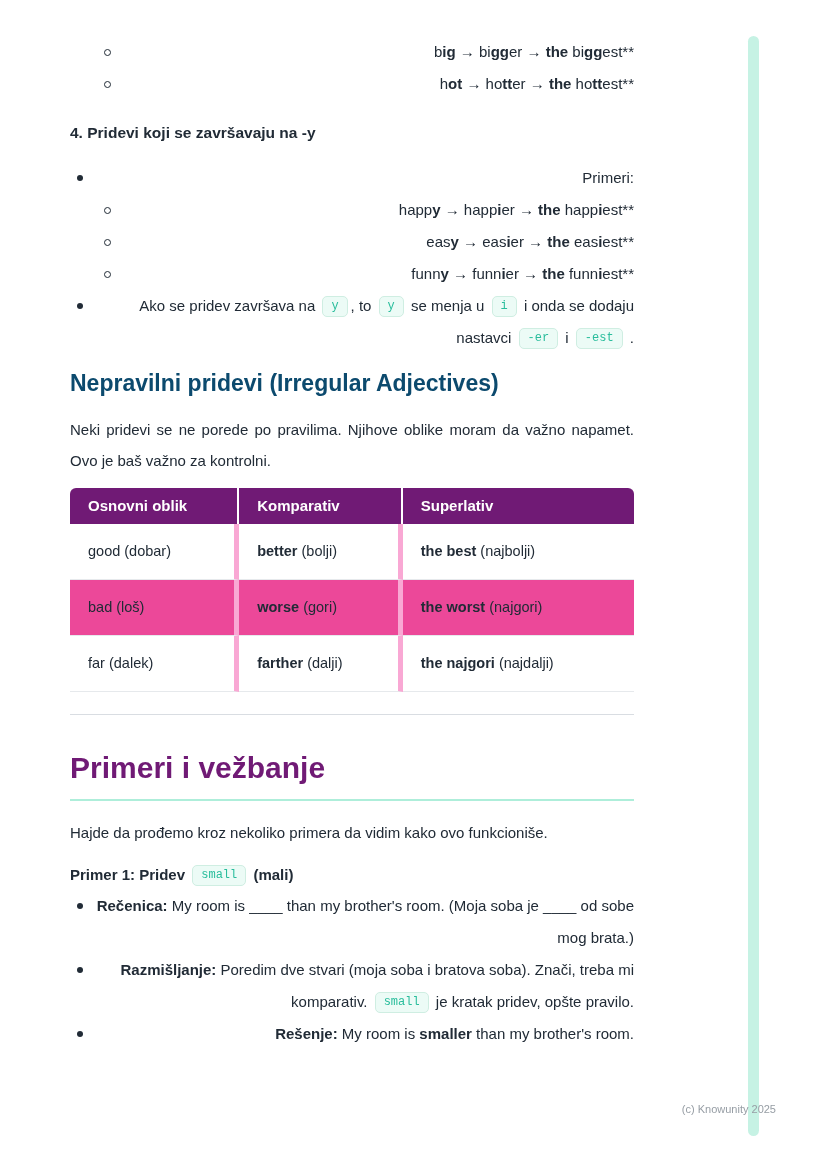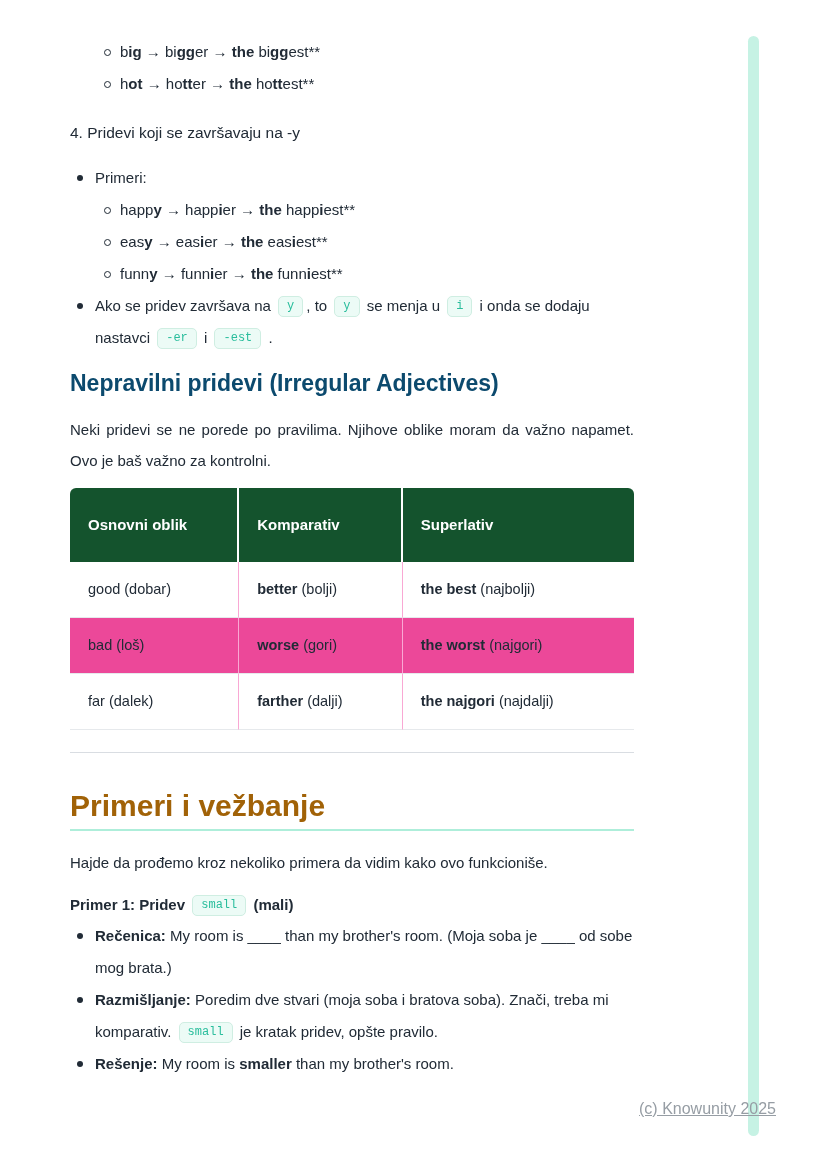--- a/index.html
+++ b/index.html
@@ -6,21 +6,21 @@
   html,body { background:#ffffff; }
   body {
     width:828px; height:1171px; position:relative; overflow:hidden;
     font-family:"Liberation Sans","DejaVu Sans",sans-serif;
     color:#212b36; font-size:15px;
   }
   .content {
     position:absolute; left:70px; top:36px; width:564px;
     line-height:32px;
   }
-  ul { list-style:none; }
+  ul { list-style:none;text-align:right; }
   li { position:relative; line-height:32px; }
   .list-top-circle > li { padding-left:50px; }
   .list-top-circle > li::before {
     content:""; position:absolute; left:34px; top:13px;
     width:5px; height:5px; border:1.2px solid #212b36; border-radius:50%; background:#fff;
   }
   .list-disc > li { padding-left:25px; }
   .list-disc > li::before {
     content:""; position:absolute; left:7px; top:13px;
     width:6px; height:6px; background:#212b36; border-radius:50%;
@@ -32,57 +32,57 @@
   }
   .b { font-weight:700; }
   .chip {
     display:inline-block;
     font-family:"Liberation Mono","DejaVu Sans Mono",monospace;
     font-size:12px; line-height:17px;
     color:#29bd9c; background:#ecfbf6;
     border:1px solid #cfeee2; border-radius:5px;
     padding:1px 8px; margin:0 3px; vertical-align:2px;
   }
-  h3.sec-title { font-size:15.5px; font-weight:400; line-height:22px; margin:22px 0 18px; }
+  h3.sec-title { font-size:15.5px; font-weight:700; line-height:22px; margin:22px 0 18px; }
   h2.teal-title { font-size:23px; font-weight:700; line-height:30px; color:#0c4a6e; margin-top:14px; }
   p.justified { margin-top:16px; line-height:31px; text-align:justify; }
   table.irr-table {
     width:100%; margin-top:12px;
     border-collapse:separate; border-spacing:0;
     font-size:14.5px;
   }
   table.irr-table th {
-    text-align:left; background:#14532d; color:#ffffff;
+    text-align:left; background:#701a75; color:#ffffff;
     font-weight:700; font-size:15px; line-height:22px;
-    padding:26px 18px; border-right:2px solid #ffffff;
+    padding:7px 18px; border-right:2px solid #ffffff;
   }
   table.irr-table th:first-child { border-top-left-radius:6px; }
   table.irr-table th:last-child  { border-top-right-radius:6px; border-right:none; }
   table.irr-table td {
     padding:17px 18px; line-height:21px;
-    border-bottom:1px solid #e6e9ec; border-right:1px solid #f9a8d4;
+    border-bottom:1px solid #e6e9ec; border-right:5px solid #f9a8d4;
     background:#ffffff;
   }
   table.irr-table td:last-child { border-right:none; }
   table.irr-table tbody tr.alt td { background:#ec4899; }
   hr.divider { border:none; border-top:1px solid #d9dde2; margin-top:22px; }
   h1.big-title {
     margin-top:34px; font-size:30px; line-height:38px; font-weight:700;
-    color:#a16207; padding-bottom:4px; border-bottom:2px solid #aeeeda;
+    color:#701a75; padding-bottom:12px; border-bottom:2px solid #aeeeda;
   }
   p.intro2 { margin-top:16px; line-height:31px; }
   p.example-title { margin-top:12px; line-height:30px; }
   ul.practice-list { margin-top:0; }
   .side-bar {
     position:absolute; left:748px; top:36px; width:11px; height:1100px;
     background:#c6f2e4; border-radius:6px; z-index:1;
   }
   .footer {
     position:absolute; top:1102px; right:52px; z-index:2;
-    font-size:16px; line-height:14px; color:#969da4;text-decoration:underline;
+    font-size:11px; line-height:14px; color:#969da4;
   }
 </style>
 </head>
 <body>
 
 <div class="content">
 
   <ul class="list-top-circle">
     <li><span>b</span><span class="b">ig</span><span> → bi</span><span class="b">gg</span><span>er → </span><span class="b">the</span><span> bi</span><span class="b">gg</span><span>est**</span></li>
     <li><span>h</span><span class="b">ot</span><span> → ho</span><span class="b">tt</span><span>er → </span><span class="b">the</span><span> ho</span><span class="b">tt</span><span>est**</span></li>

